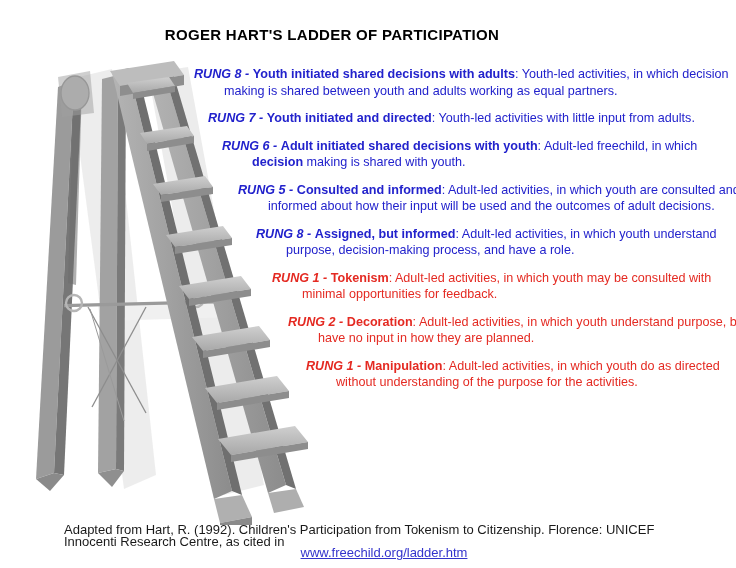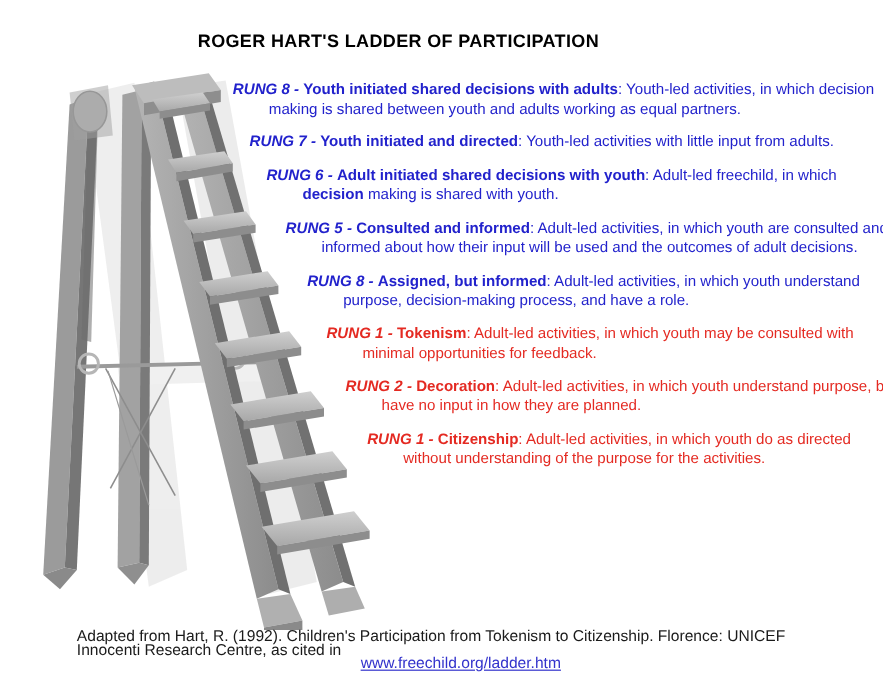--- a/index.html
+++ b/index.html
@@ -221,21 +221,21 @@
 
     <div class="rung red" style="margin-left:256px; width:432px;">
       <span class="lbl">RUNG 1</span><span class="lbl"> - </span><span class="term">Tokenism</span><span class="body">: Adult-led activities, in which youth may be consulted with minimal opportunities for feedback.</span>
     </div>
 
     <div class="rung red" style="margin-left:272px; width:450px;">
       <span class="lbl">RUNG 2</span><span class="lbl"> - </span><span class="term">Decoration</span><span class="body">: Adult-led activities, in which youth understand purpose, but have no input in how they are planned.</span>
     </div>
 
     <div class="rung red" style="margin-left:290px; width:412px;">
-      <span class="lbl">RUNG 1</span><span class="lbl"> - </span><span class="term">Citizenship</span><span class="body">: Adult-led activities, in which youth do as directed without understanding of the purpose for the activities.</span>
+      <span class="lbl">RUNG 1</span><span class="lbl"> - </span><span class="term">Manipulation</span><span class="body">: Adult-led activities, in which youth do as directed without understanding of the purpose for the activities.</span>
     </div>
 
   </div>
 
   <div id="footer">
     <span>Adapted from Hart, R. (1992). Children's Participation from Tokenism to Citizenship. Florence: UNICEF Innocenti Research Centre, as cited in</span>
     <span class="link">www.freechild.org/ladder.htm</span>
   </div>
 
 </div>

